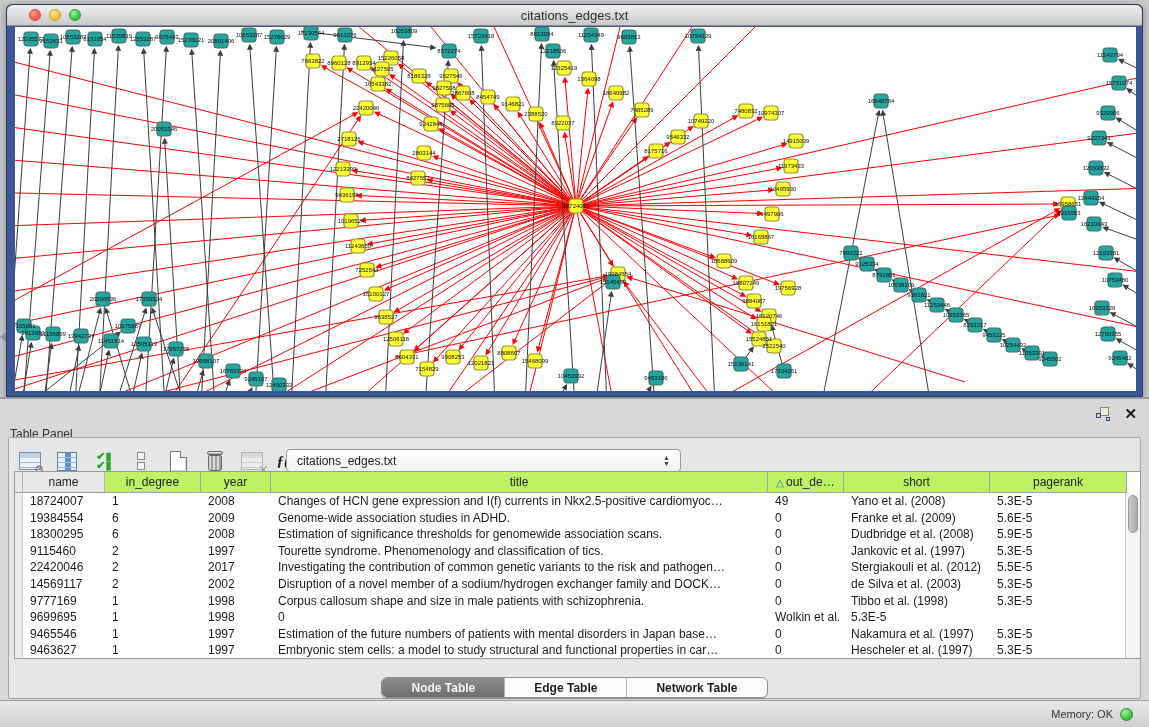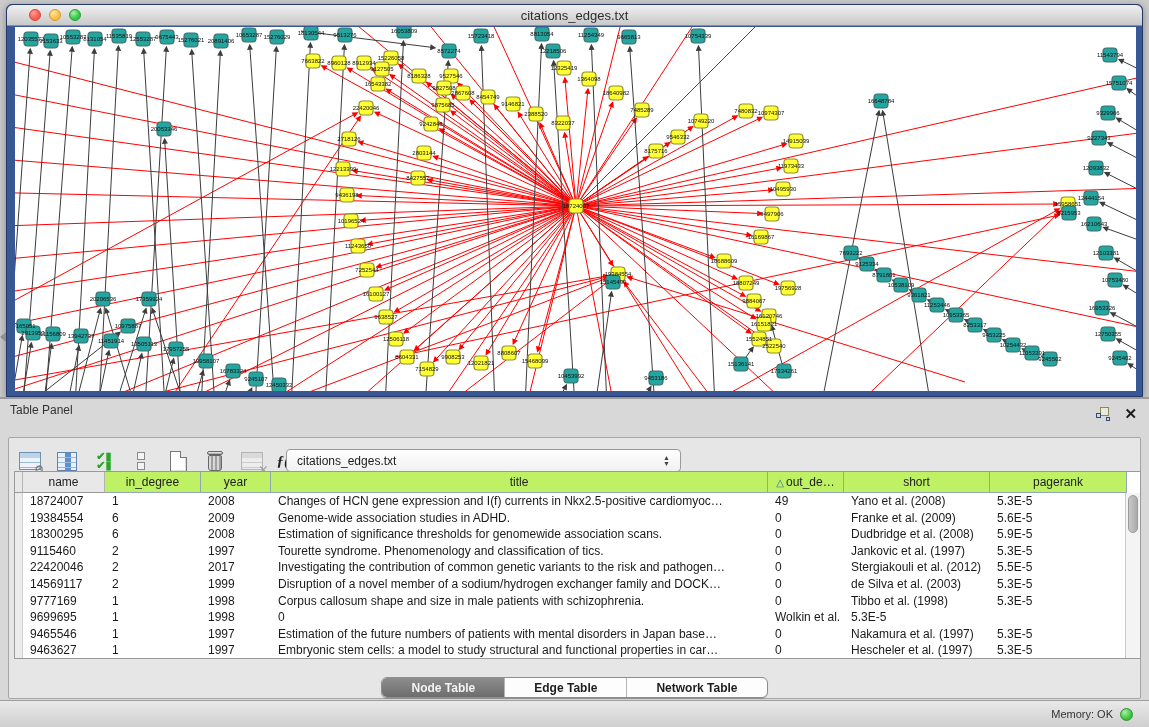--- a/index.html
+++ b/index.html
@@ -33,21 +33,21 @@
   .net-canvas{
     position:absolute; left:8px; top:22px; width:1121px; height:364px;
     background:#ffffff; overflow:hidden;
   }
   .net-canvas svg{ display:block; }
   
   .panel-strip{
     position:absolute; left:0; top:397px; width:1149px; height:303px;
     background:#d8d8d8; border-top:2px solid #9a9a9a;
   }
-  .panel-title{ position:absolute; left:10px; top:4px; font-size:12px; color:#333; }
+  .panel-title{ position:absolute; left:10px; top:28px; font-size:12px; color:#333; }
   .panel-header-icons{ position:absolute; right:12px; top:8px; display:flex; gap:14px; align-items:center;}
   .float-icon{ position:relative; width:14px; height:14px; }
   .float-icon .sq1{ position:absolute; left:4px; top:0; width:9px; height:9px; border:1.5px solid #8b8b55; background:#e9e9df;}
   .float-icon .sq2{ position:absolute; left:0; top:6px; width:5px; height:5px; border:1.5px solid #30497e;}
   .float-icon .sq3{ position:absolute; right:0; bottom:0; width:4px; height:4px; border:1.5px solid #30497e;}
   .close-x{ font-size:15px; font-weight:bold; color:#1c1c1c; line-height:14px; }
   .panel-box{
     position:absolute; left:8px; top:38px; width:1133px; height:262px;
     background:#e6e6e6; border:1px solid #a6a6a6; border-radius:2px;
   }
@@ -681,21 +681,21 @@
             <div class="cell">2017</div>
             <div class="cell">Investigating the contribution of common genetic variants to the risk and pathogen…</div>
             <div class="cell">0</div>
             <div class="cell">Stergiakouli et al. (2012)</div>
             <div class="cell">5.5E-5</div>
           </div>
           <div class="row">
             <div class="cell gutter"></div>
             <div class="cell">14569117</div>
             <div class="cell">2</div>
-            <div class="cell">1999</div>
+            <div class="cell">2002</div>
             <div class="cell">Disruption of a novel member of a sodium/hydrogen exchanger family and DOCK…</div>
             <div class="cell">0</div>
             <div class="cell">de Silva et al. (2003)</div>
             <div class="cell">5.3E-5</div>
           </div>
           <div class="row">
             <div class="cell gutter"></div>
             <div class="cell">9777169</div>
             <div class="cell">1</div>
             <div class="cell">1998</div>

